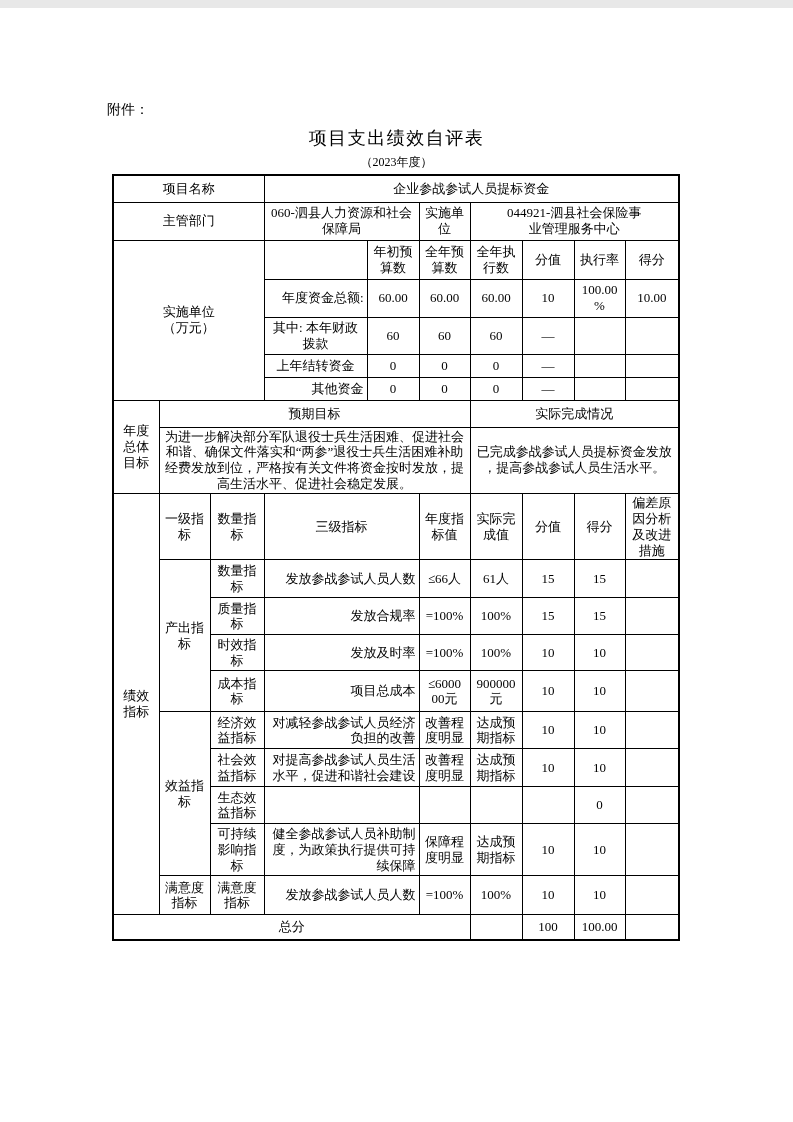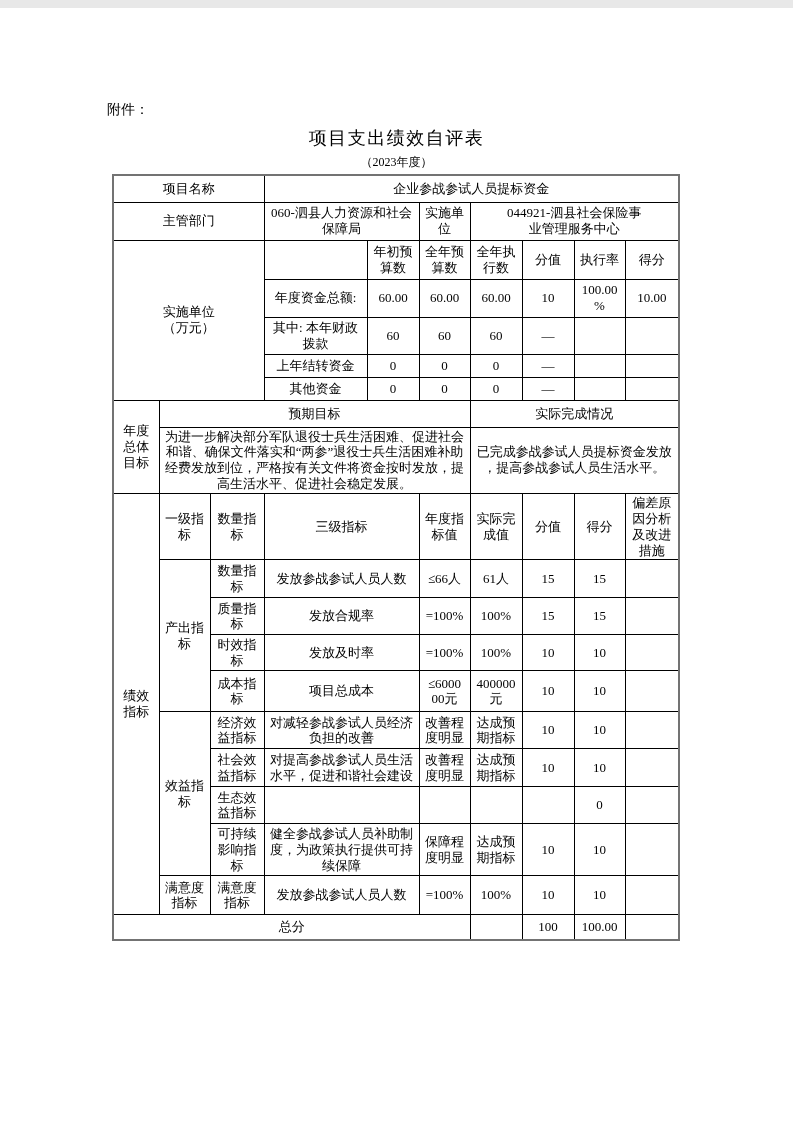--- a/index.html
+++ b/index.html
@@ -2,25 +2,25 @@
 <html><head>
 <meta charset="utf-8">
 <style>
   html,body{margin:0;padding:0;background:#e8e8e8;}
   .sheet{position:relative;width:793px;height:1122px;background:#ffffff;margin:8px auto;
          font-family:"Liberation Serif","DejaVu Serif",serif;color:#000;overflow:hidden;}
   .attachment{position:absolute;left:107px;top:93px;font-size:14px;}
   .doc-title{position:absolute;left:0;top:118px;width:100%;text-align:center;font-size:18px;letter-spacing:1.5px;}
   .doc-subtitle{position:absolute;left:0;top:146px;width:100%;text-align:center;font-size:12px;}
   table.eval{position:absolute;left:112px;top:166px;border-collapse:collapse;table-layout:fixed;
-             border:2px solid #737373;}
+             border:2px solid #000000;}
   table.eval td{border:1px solid #000;font-size:13px;line-height:1.22;text-align:center;
                 vertical-align:middle;padding:1px 3px;word-break:break-all;white-space:pre-line;
                 overflow:hidden;}
-  table.eval td.al{text-align:center;}
+  table.eval td.al{text-align:right;}
 </style>
 </head>
 <body>
 
 <div class="sheet">
 
   <div class="attachment">附件：</div>
   <div class="doc-title">项目支出绩效自评表</div>
   <div class="doc-subtitle">（2023年度）</div>
 
@@ -158,21 +158,21 @@
         <td>10</td>
         <td>10</td>
         <td></td>
       </tr>
 
       <tr style="height:41px">
         <td>成本指标</td>
         <td colspan="2" class="al">项目总成本</td>
         <td>≤6000
 00元</td>
-        <td>400000
+        <td>900000
 元</td>
         <td>10</td>
         <td>10</td>
         <td></td>
       </tr>
 
       <tr style="height:37px">
         <td rowspan="4">效益指标</td>
         <td>经济效益指标</td>
         <td colspan="2" class="al">对减轻参战参试人员经济负担的改善</td>

